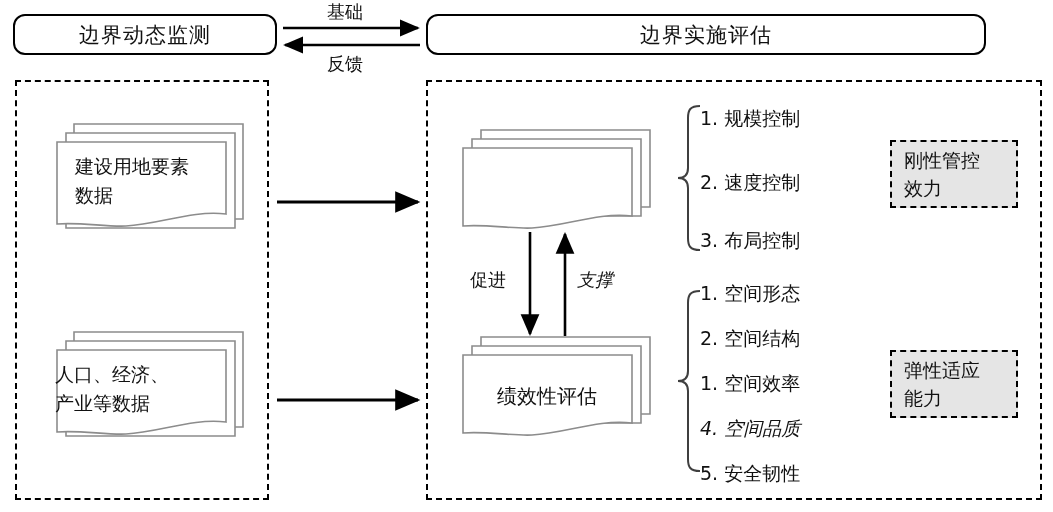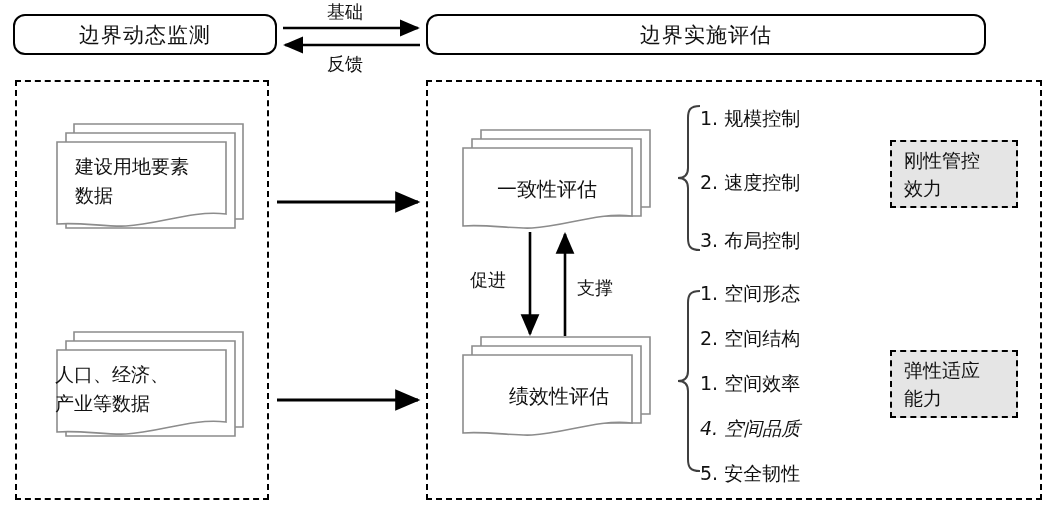--- a/index.html
+++ b/index.html
@@ -125,29 +125,28 @@
              C684,381 688,384 688,391
              L688,459 C688,467 690,471 700,471"></path>
   </svg>
 
   <div class="doc-label" style="left:75px;top:152px;width:150px;">建设用地要素
 数据</div>
 
   <div class="doc-label" style="left:55px;top:360px;width:180px;">人口、经济、
 产业等数据</div>
 
-  <div class="eval-label" style="left:462px;top:175px;width:170px;text-align:center;">一致性评估</div>
 
-  <div class="eval-label" style="left:462px;top:382px;width:170px;text-align:center;margin-left:12px;">绩效性评估</div>
+  <div class="eval-label" style="left:462px;top:382px;width:170px;text-align:center;">绩效性评估</div>
 
   <div class="edge-label" style="left:327px;top:0px;text-align:center;">基础</div>
   <div class="edge-label" style="left:327px;top:52px;">反馈</div>
 
   <div class="edge-label" style="left:470px;top:268px;">促进</div>
-  <div class="edge-label" style="left:577px;top:276px;">支撑</div>
+  <div class="edge-label" style="left:577px;top:268px;font-style:italic;">支撑</div>
 
   <div class="list-item" style="left:700px;top:106px;">1. 规模控制</div>
   <div class="list-item" style="left:700px;top:170px;">2. 速度控制</div>
   <div class="list-item" style="left:700px;top:228px;">3. 布局控制</div>
 
   <div class="list-item" style="left:700px;top:281px;">1. 空间形态</div>
   <div class="list-item" style="left:700px;top:326px;">2. 空间结构</div>
   <div class="list-item" style="left:700px;top:371px;">1. 空间效率</div>
   <div class="list-item" style="left:700px;top:416px;font-style:italic;">4. 空间品质</div>
   <div class="list-item" style="left:700px;top:461px;">5. 安全韧性</div>

